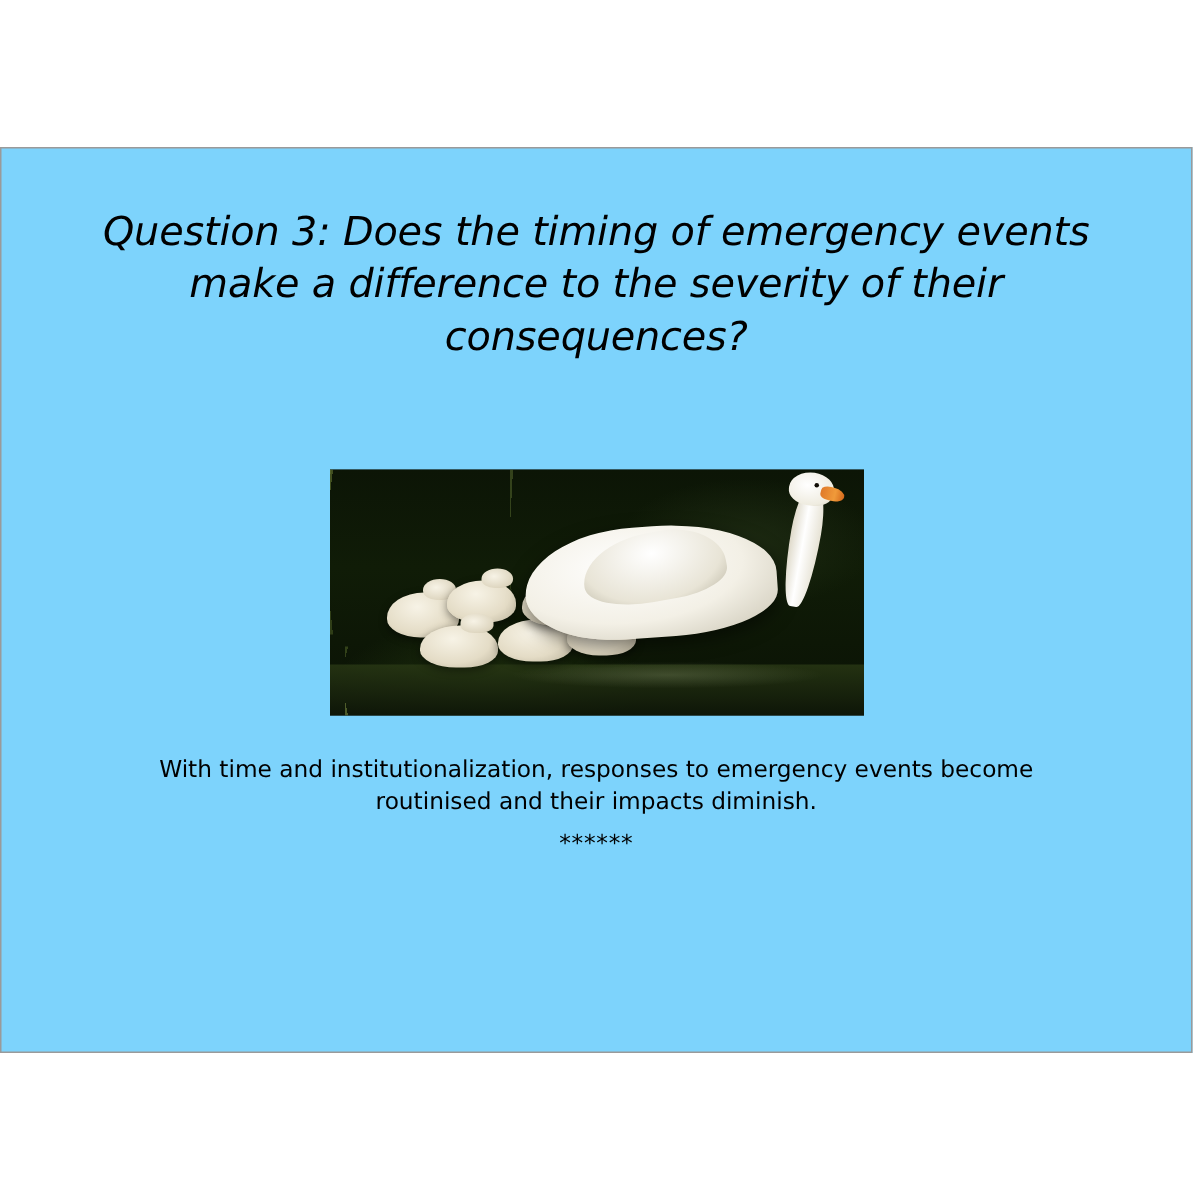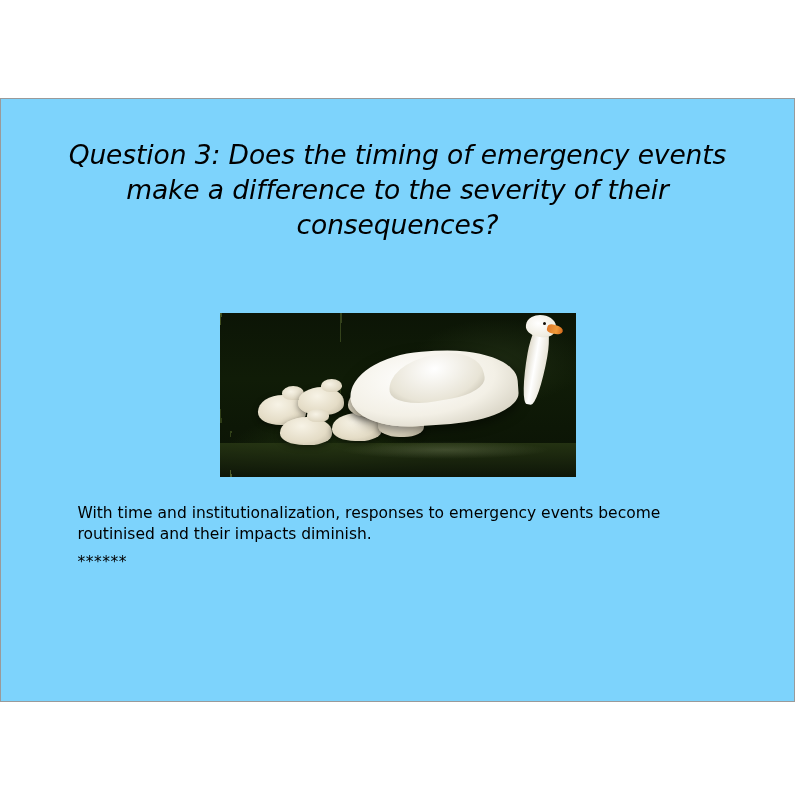--- a/index.html
+++ b/index.html
@@ -156,20 +156,21 @@
   .water-line {
     position: absolute;
     left: 120px; bottom: 18px;
     width: 210px; height: 18px;
     background: radial-gradient(ellipse at 50% 50%, rgba(180,190,150,0.22) 0%, rgba(0,0,0,0) 70%);
   }
 
   .caption {
     margin: 26px auto 0 auto;
     width: 640px;
+    text-align: center;
     color: #000000;
     font-size: 15.5px;
     line-height: 1.37;
   }
   .caption .stars {
     display: block;
     margin-top: 7px;
     letter-spacing: 0.5px;
   }
   .caption .last-line {

